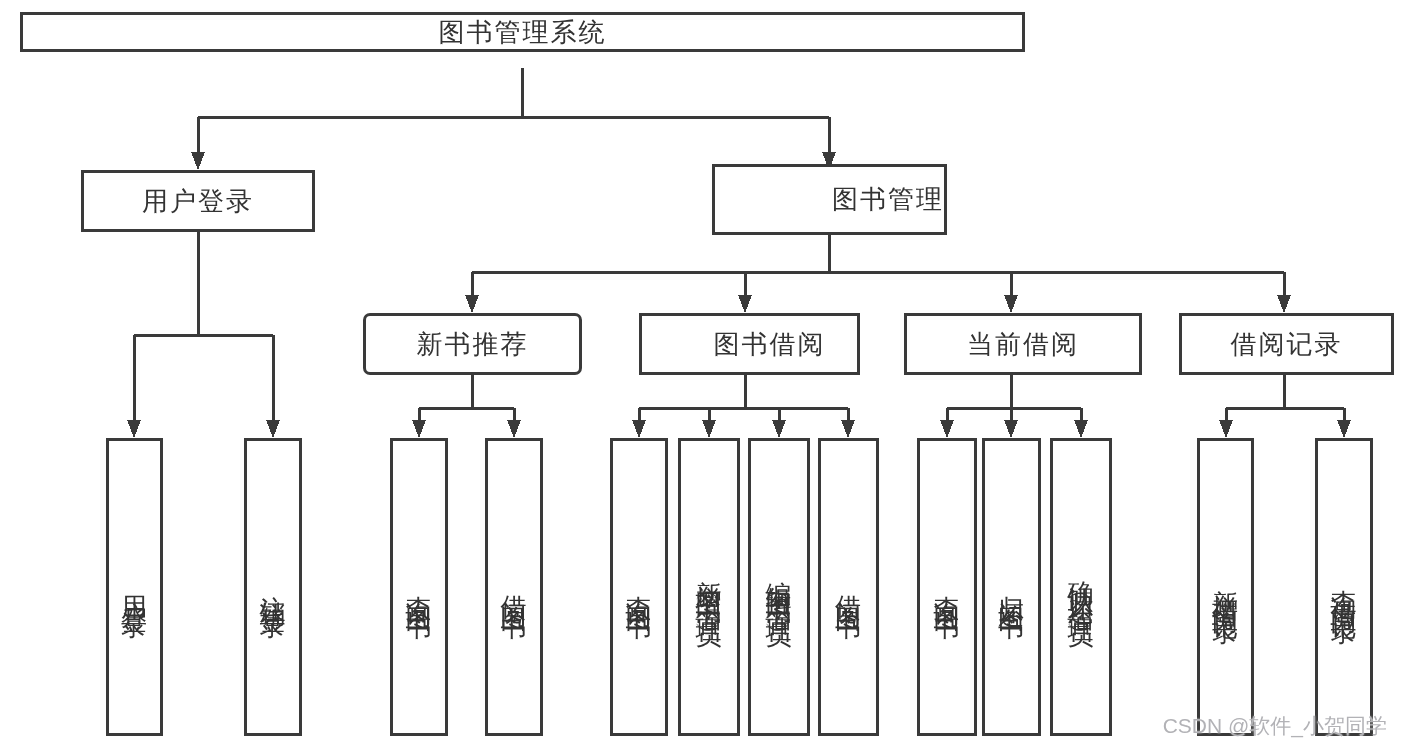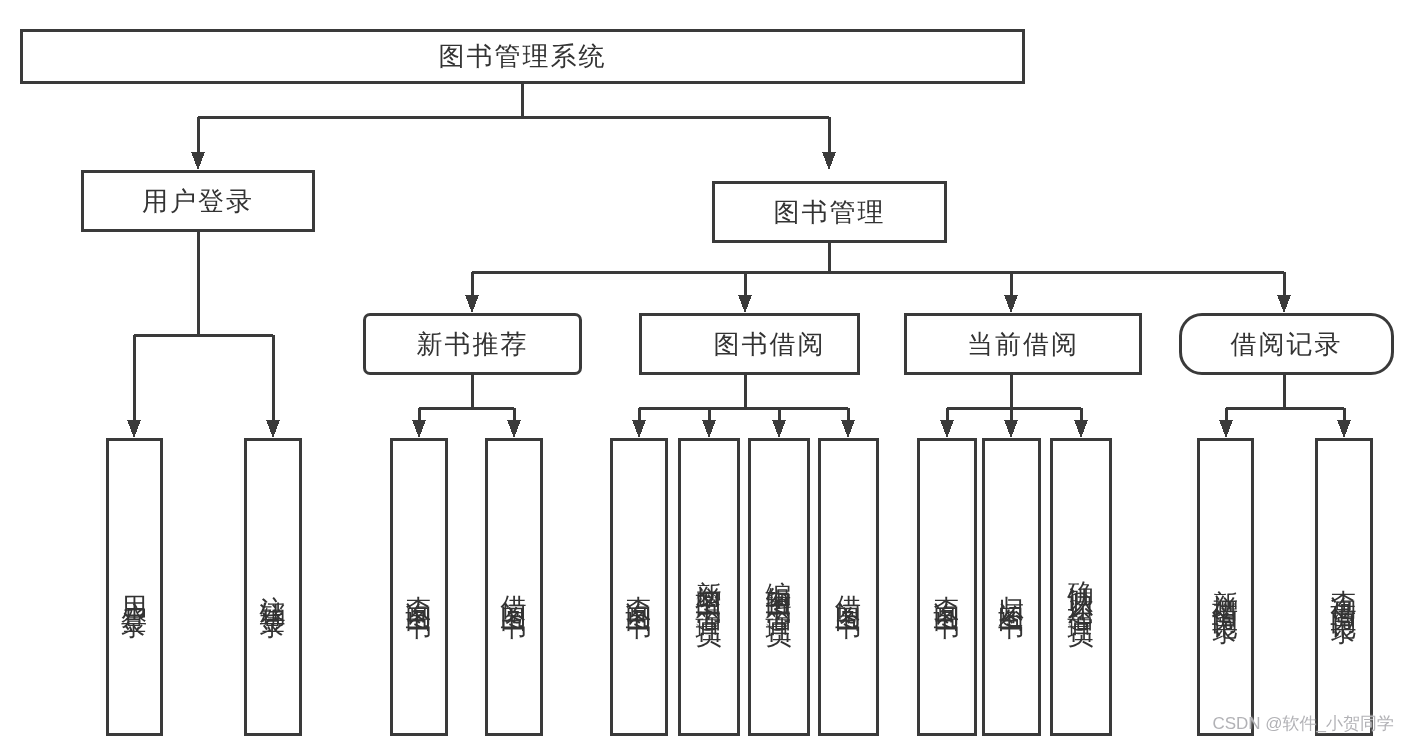--- a/index.html
+++ b/index.html
@@ -50,24 +50,24 @@
   }
   .leaf .vtext {
     writing-mode: vertical-rl;
     font-size: 26px;
     letter-spacing: 6px;
     line-height: 1;
     color: var(--text, #333333);
   }
   .watermark {
     position: absolute;
-    right: 11px;
+    right: 18px;
     top: 712px;
     z-index: 2;
-    font-size: 17px;
+    font-size: 21px;
     color: var(--wm, #b2b2b6);
     text-shadow: 0 0 2px #ffffff;
     white-space: nowrap;
     text-align: center;
   }
 </style>
 </head>
 <body>
 
 <div class="canvas">
@@ -141,41 +141,41 @@
     <g>
       <line x1="1284" y1="375" x2="1284" y2="408"></line>
       <line x1="1226" y1="408" x2="1344" y2="408"></line>
       <line x1="1226" y1="408" x2="1226" y2="421"></line>
       <polygon points="1219,420 1233,420 1226,438"></polygon>
       <line x1="1344" y1="408" x2="1344" y2="421"></line>
       <polygon points="1337,420 1351,420 1344,438"></polygon>
     </g>
   </svg>
 
-  <div class="box h-node" style="left:20px; top:29px; width:1005px; height:55px;">
+  <div class="box h-node" style="left:20px; top:12px; width:1005px; height:40px;">
     <span>图书管理系统</span>
   </div>
 
   <div class="box h-node" style="left:81px; top:170px; width:234px; height:62px;">
     <span>用户登录</span>
   </div>
-  <div class="box h-node" style="left:712px; top:181px; width:235px; height:62px;">
+  <div class="box h-node" style="left:712px; top:164px; width:235px; height:71px;justify-content:flex-end;">
     <span>图书管理</span>
   </div>
 
   <div class="box h-node" style="left:363px; top:313px; width:219px; height:62px;border-radius:7px;">
     <span>新书推荐</span>
   </div>
   <div class="box h-node" style="left:639px; top:313px; width:221px; height:62px;padding-left:40px;">
     <span>图书借阅</span>
   </div>
   <div class="box h-node" style="left:904px; top:313px; width:238px; height:62px;">
     <span>当前借阅</span>
   </div>
-  <div class="box h-node" style="left:1179px; top:313px; width:215px; height:62px;border-radius:23px;">
+  <div class="box h-node" style="left:1179px; top:313px; width:215px; height:62px;">
     <span>借阅记录</span>
   </div>
 
   <div class="box leaf" style="left:106px; width:57px;">
     <span class="vtext">用户登录</span>
   </div>
   <div class="box leaf" style="left:244px; width:58px;">
     <span class="vtext">注销登录</span>
   </div>
 

